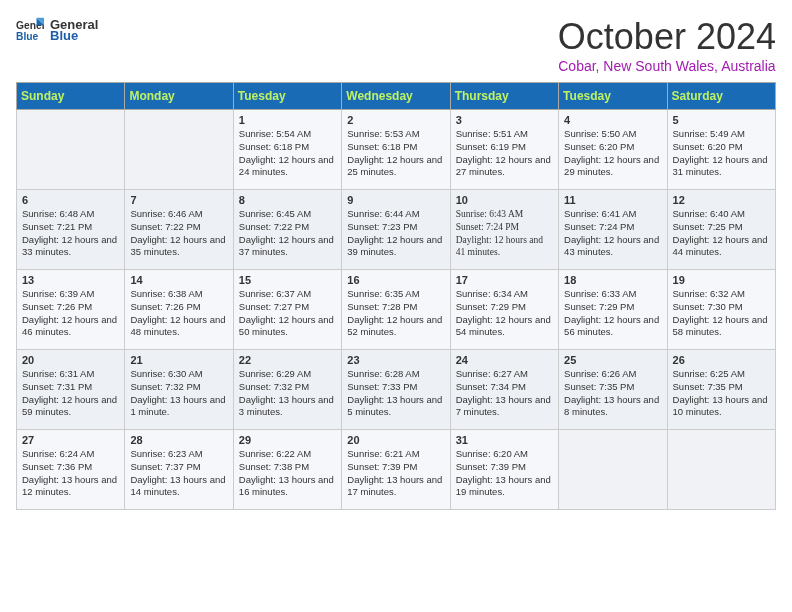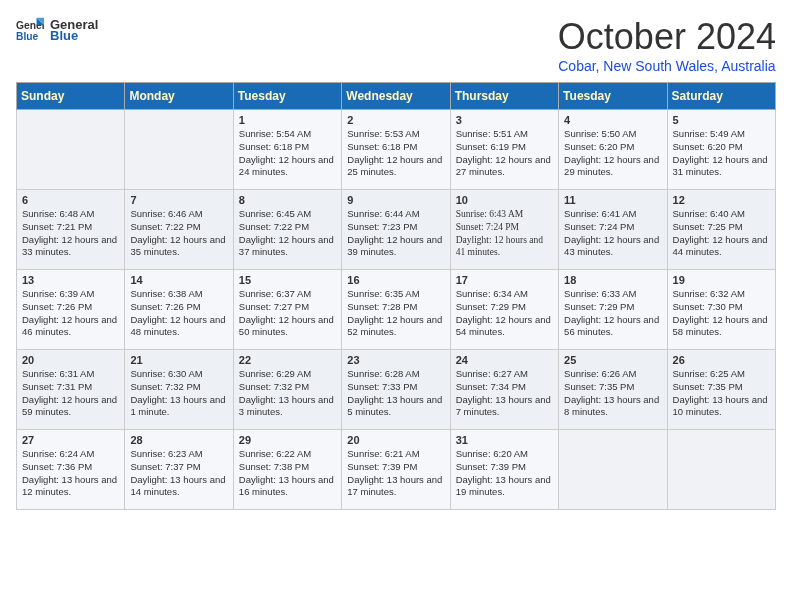--- a/index.html
+++ b/index.html
@@ -28,30 +28,30 @@
     .title-block {
       text-align: center;
     }
     .month-title {
       font-size: 36px;
       font-weight: normal;
       color: #333;
     }
     .subtitle {
       font-size: 14px;
-      color: #1d4ed8;
+      color: #a21caf;
     }
     table {
       width: 100%;
       border-collapse: collapse;
       table-layout: fixed;
     }
     thead tr th {
       background-color: #1a6bb5;
-      color: #fef9c3;
+      color: #bef264;
       font-size: 12px;
       font-weight: bold;
       padding: 6px 4px;
       text-align: left;
       border: 1px solid #aaa;
     }
     tbody tr td {
       border: 1px solid #ccc;
       vertical-align: top;
       padding: 4px 5px;

